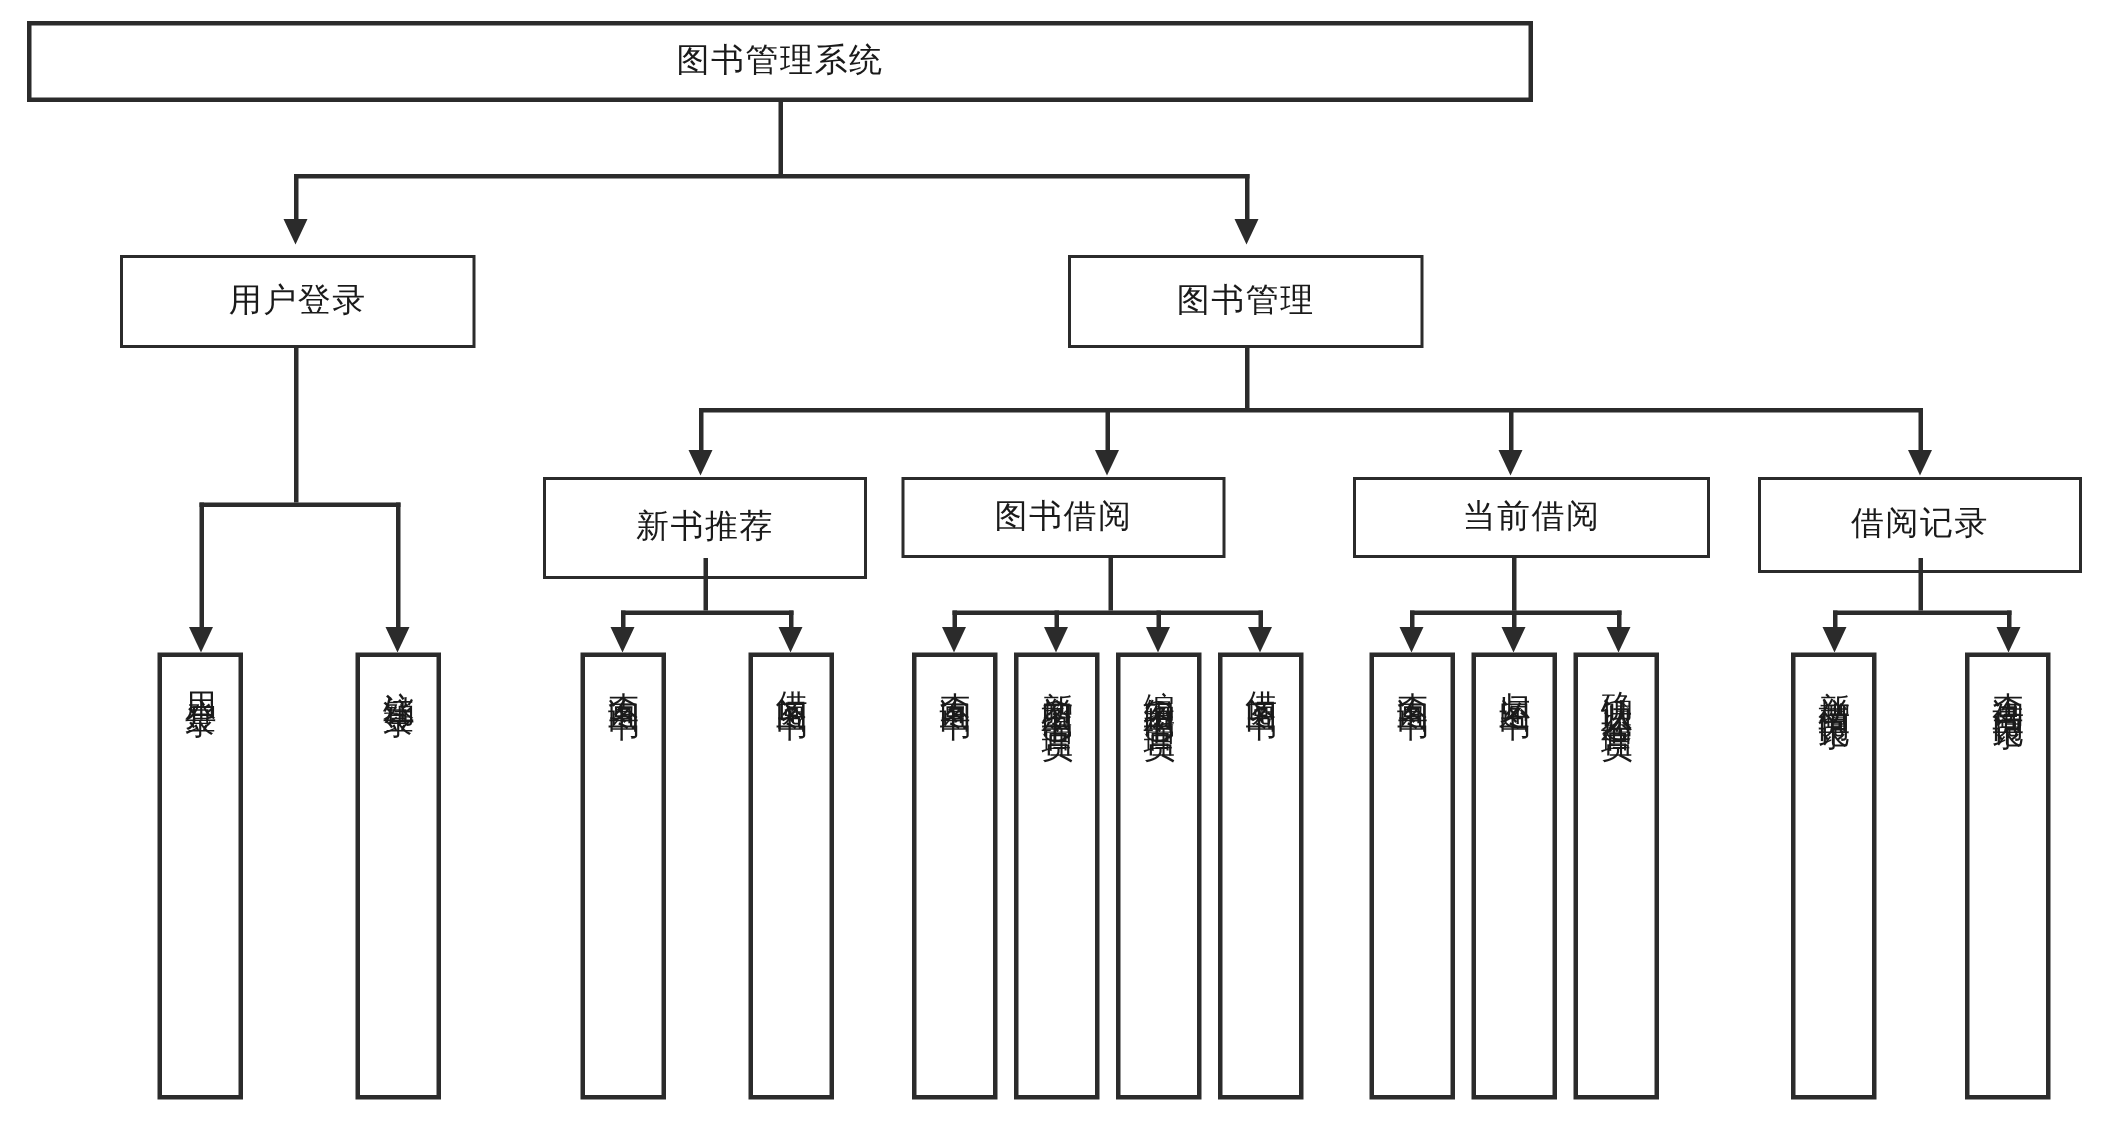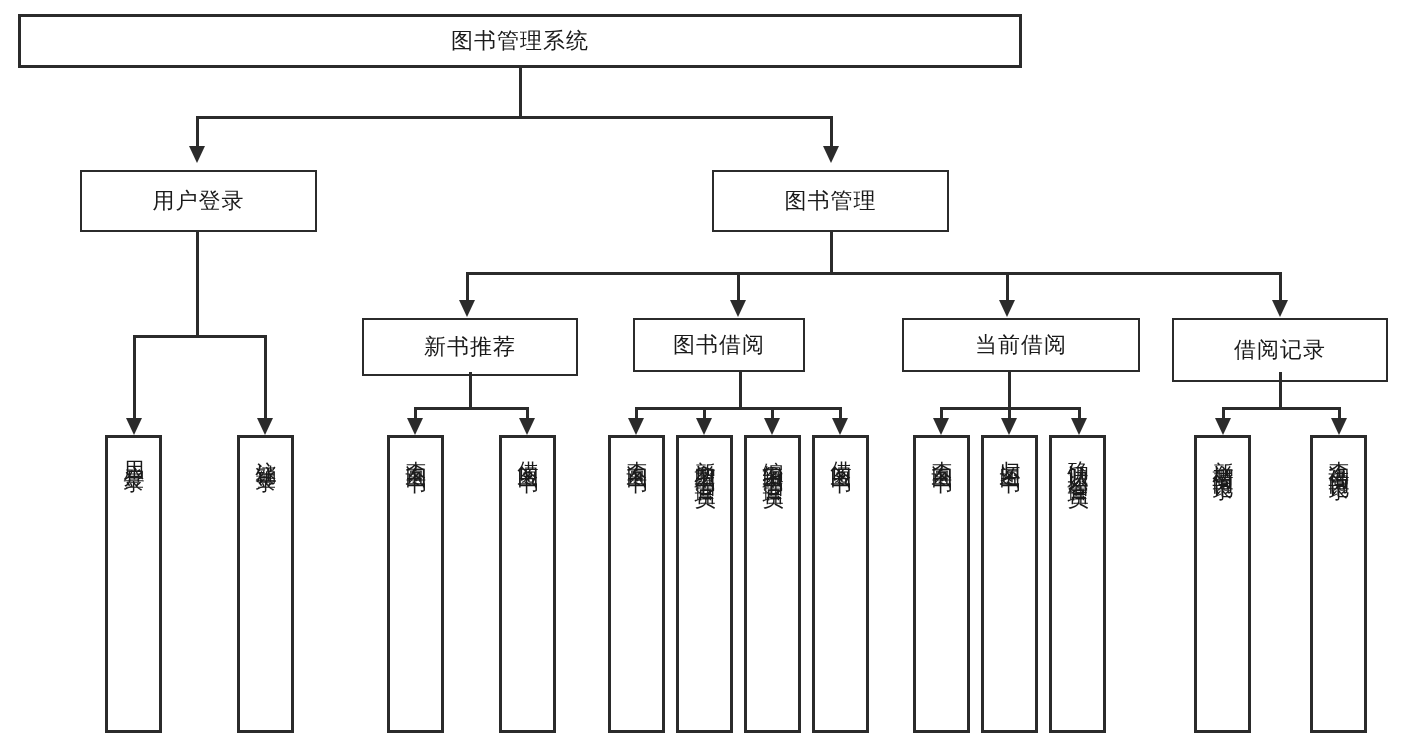--- a/index.html
+++ b/index.html
@@ -116,24 +116,24 @@
 
   <div class="edge vline" style="left:737px; top:272px; width:3px; height:30px;"></div>
   <div class="arrow" style="left:730px; top:300px;"></div>
 
   <div class="edge vline" style="left:1006px; top:272px; width:3px; height:30px;"></div>
   <div class="arrow" style="left:999px; top:300px;"></div>
 
   <div class="edge vline" style="left:1279px; top:272px; width:3px; height:30px;"></div>
   <div class="arrow" style="left:1272px; top:300px;"></div>
 
-  <div class="node" style="left:362px; top:318px; width:216px; height:58px;">
+  <div class="node" style="left:362px; top:318px; width:216px; height:68px;">
     <span class="lbl">新书推荐</span>
   </div>
-  <div class="node" style="left:633px; top:318px; width:172px; height:54px;">
+  <div class="node" style="left:601px; top:318px; width:216px; height:54px;">
     <span class="lbl">图书借阅</span>
   </div>
   <div class="node" style="left:902px; top:318px; width:238px; height:54px;">
     <span class="lbl">当前借阅</span>
   </div>
   <div class="node" style="left:1172px; top:318px; width:216px; height:64px;">
     <span class="lbl">借阅记录</span>
   </div>
 
   <div class="edge vline" style="left:469px; top:372px; width:3px; height:35px;"></div>

